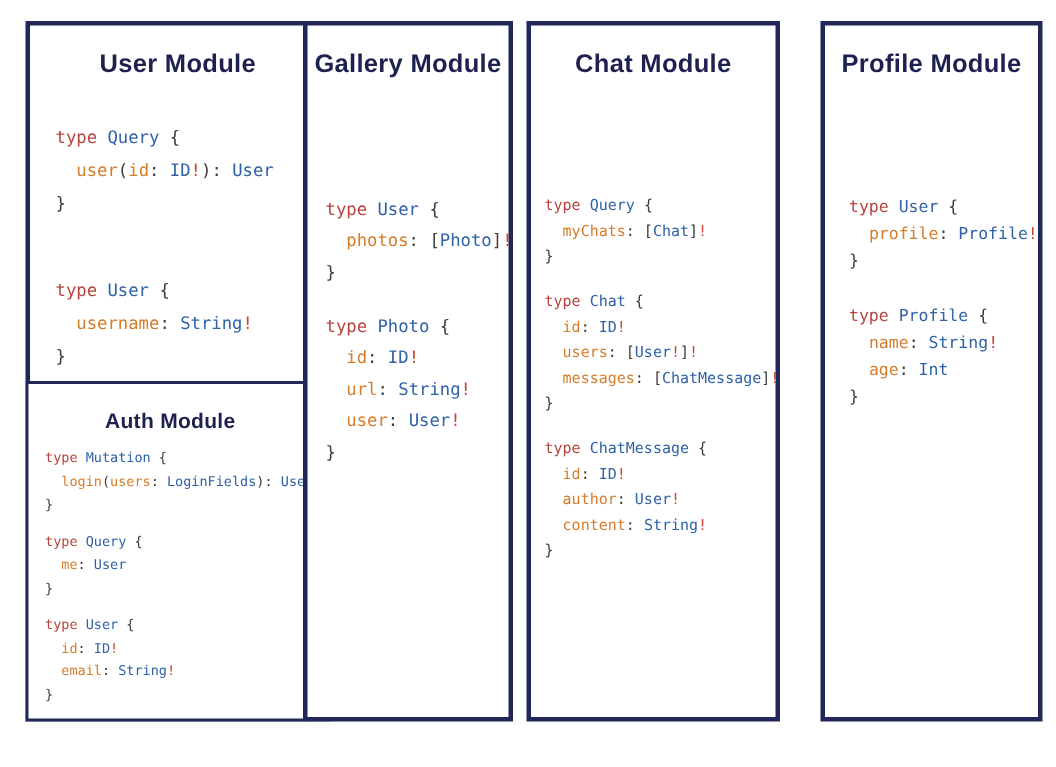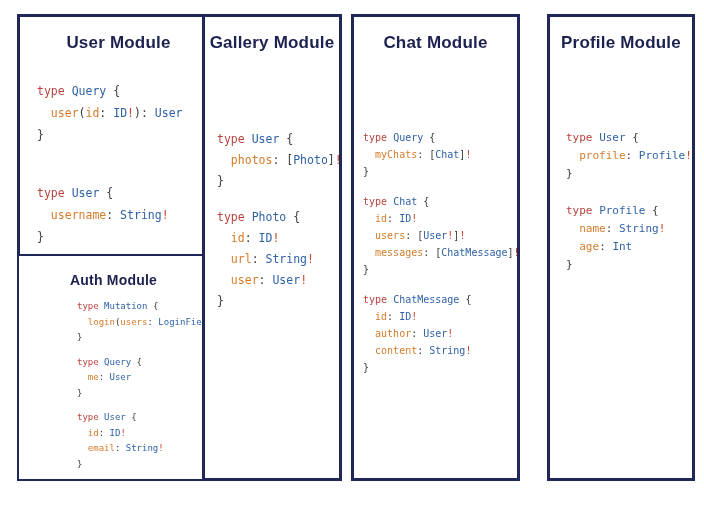--- a/index.html
+++ b/index.html
@@ -40,21 +40,21 @@
   .m4 > .code-area .code-block{margin-bottom:19px;}
   .submodule{
     position:absolute; left:-3px; right:7px; top:237px; bottom:-3px;
     width:auto; height:auto; border-width:2px; background:#fff;
   }
   .sub-title{font-size:14px; }
   .submodule .code-area{
     position:static; margin:11px 0 0 11px;
     font-size:9px; line-height:15.5px;
   }
-  .submodule .code-block{margin-bottom:9px;margin-left:47px;}
+  .submodule .code-block{margin-bottom:9px;}
   .code-line{white-space:pre;}
   .tok-k{color:var(--c-k);}
   .tok-t{color:var(--c-t);}
   .tok-f{color:var(--c-f);}
   .tok-p{color:var(--c-p);}
   .tok-b{color:var(--c-b);}
 </style>
 </head>
 <body>
 

